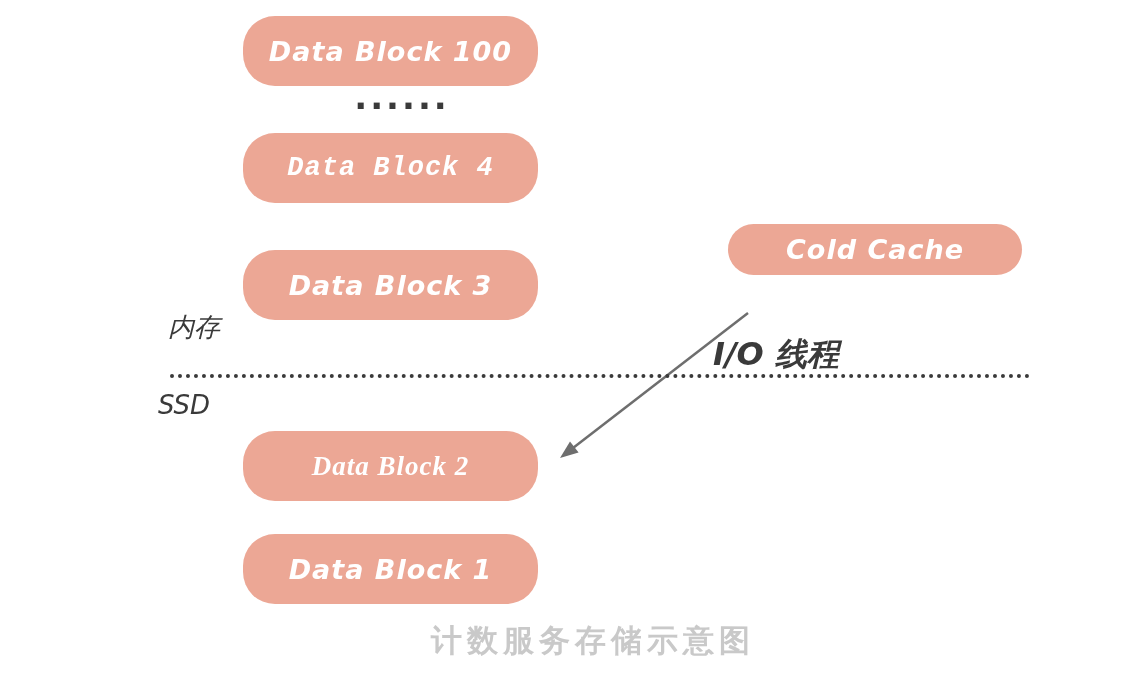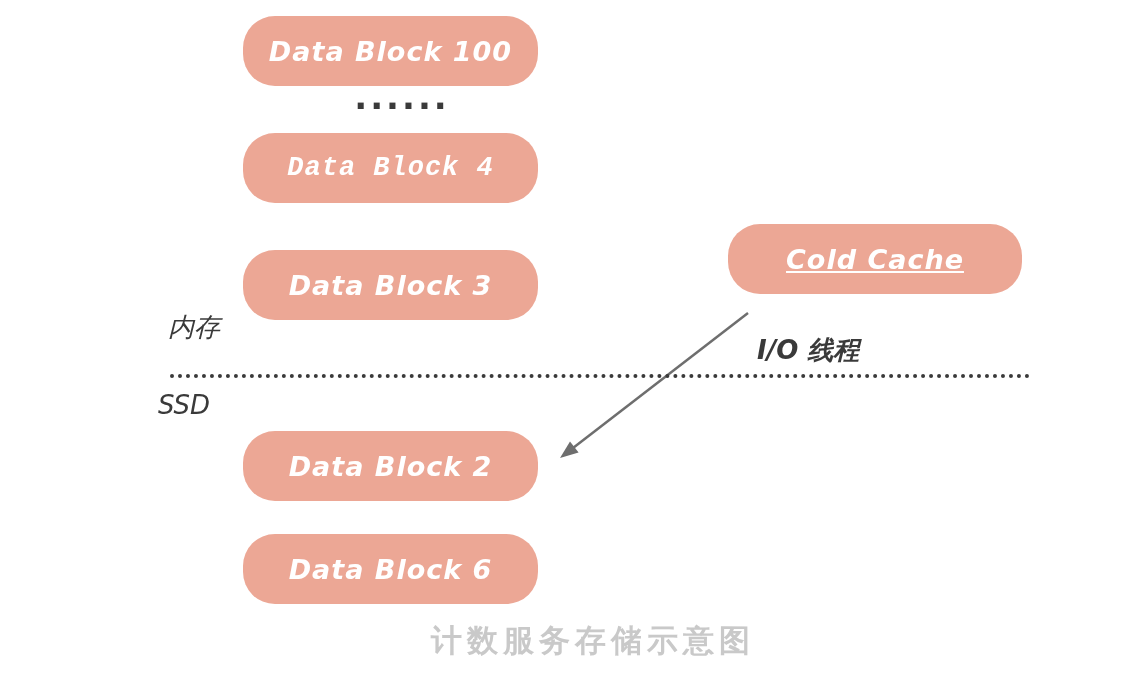--- a/index.html
+++ b/index.html
@@ -29,24 +29,24 @@
     align-items:center;
     justify-content:center;
     font-size:27px;
     font-weight:600;
     letter-spacing:1px;
     font-style:italic;
   }
   .b100{left:243px;top:16px;}
   .b4{left:243px;top:133px;font-family:Liberation Mono, monospace;}
   .b3{left:243px;top:250px;text-align:center;}
-  .b2{left:243px;top:431px;}
+  .b2{left:243px;top:431px;font-family:Liberation Serif, serif;}
   .b1{left:243px;top:534px;}
   .cache{
-    left:728px;top:224px;width:294px;height:70px;text-decoration:underline;
+    left:728px;top:224px;width:294px;height:51px;
   }
   .ellipsis{
     position:absolute;
     left:352px;top:86px;width:100px;
     text-align:center;
     font-size:34px;
     font-weight:bold;
     letter-spacing:3px;
     color:var(--line);
   }
@@ -54,23 +54,23 @@
     position:absolute;
     color:var(--line);
     font-size:26px;
     font-weight:400;
     font-style:italic;
   }
   .mem-label{left:168px;top:310px;}
   .ssd-label{left:158px;top:390px;}
   .io-label{
     position:absolute;
-    left:757px;top:333px;
+    left:713px;top:333px;
     color:var(--line);
-    font-size:26px;
+    font-size:32px;
     font-weight:600;
     font-style:italic;
   }
   .divider{
     position:absolute;
     left:170px;top:374px;
     width:860px;height:0;
     border-top:4px dotted var(--line);
   }
   .arrow-layer{
@@ -124,18 +124,18 @@
 
   <div class="io-label">I/O 线程</div>
 
   <div class="side-label ssd-label">SSD</div>
 
   <div class="block b2">
     <span>Data Block 2</span>
   </div>
 
   <div class="block b1">
-    <span>Data Block 6</span>
+    <span>Data Block 1</span>
   </div>
 
   <div class="caption">计数服务存储示意图</div>
 
 </div>
 
 </body></html>

